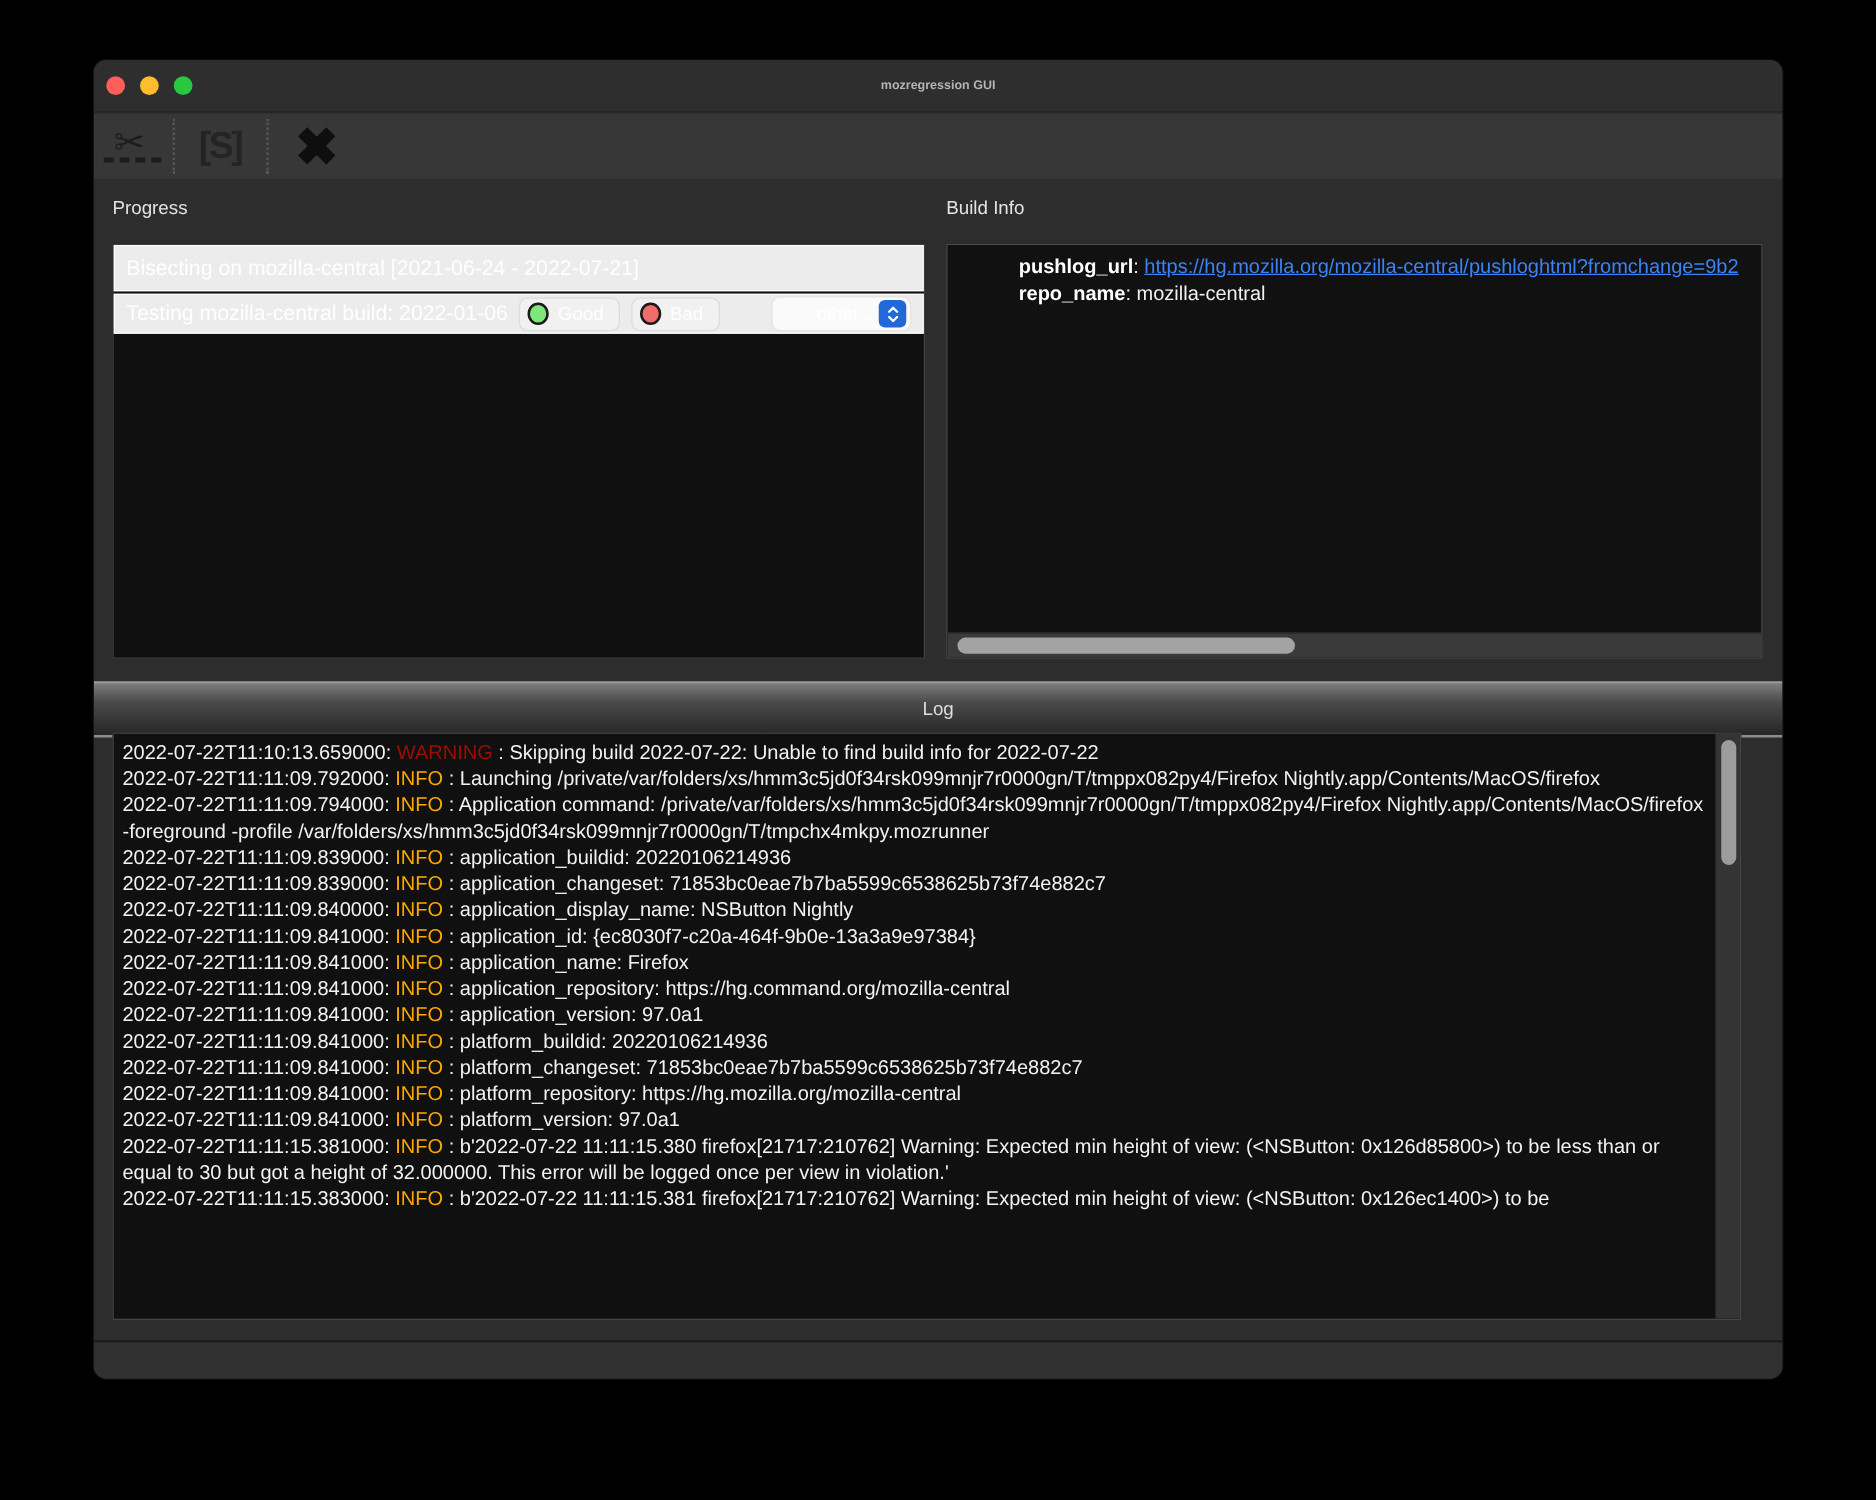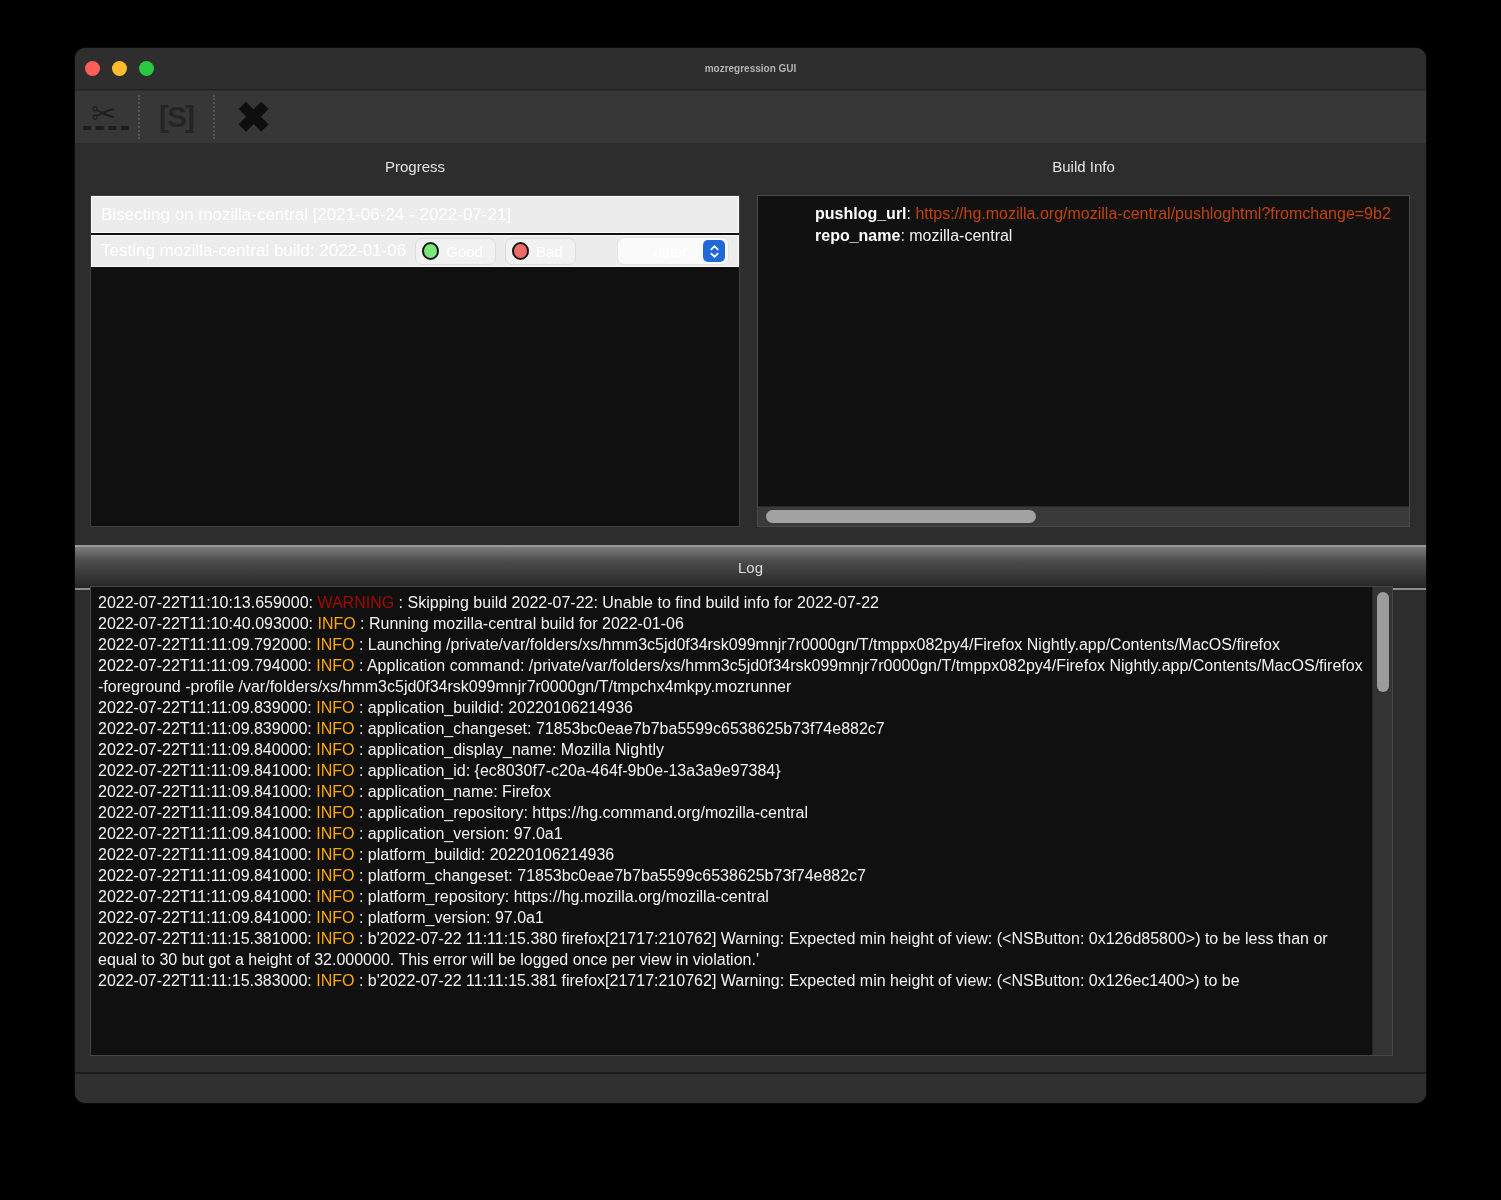--- a/index.html
+++ b/index.html
@@ -27,21 +27,21 @@
   .tb-btn { position:absolute; top:0; height:52px; background:none; border:none;
             display:flex; align-items:center; justify-content:center; color:#161616; cursor:pointer; }
   .tb-cut { left:2px; width:58px; }
   .cut-wrap { position:relative; width:46px; height:34px; }
   .cut-glyph { position:absolute; left:8px; top:-4px; font-size:30px; color:#1d1d1d; }
   .cut-dash  { position:absolute; left:0; bottom:4px; width:46px; border-bottom:4px dashed #1d1d1d; }
   .tb-single { left:66px; width:70px; font-size:30px; font-weight:bold; color:#242424; letter-spacing:-2px;}
   .tb-cancel { left:141px; width:75px; font-size:42px; font-weight:bold; color:#0e0e0e; }
 
   
-  .section-title { position:absolute; top:110px; height:22px; text-align:center;
+  .section-title { position:absolute; top:110px; height:22px; 
                    color:#e3e3e3; font-size:15px; }
   .st-progress  { left:15px;  width:650px; }
   .st-buildinfo { left:682px; width:653px; }
 
   
   .progress-panel { position:absolute; left:15px; top:147px; width:650px; height:332px;
                     background:#101010; border:1px solid #3f3f3f; }
   .prow { position:relative; background:#ececec; border:1px solid #fbfbfb;
           display:flex; align-items:center; color:#fff; font-size:17px; padding:0 9px; }
   .prow.r1 { height:37px; margin-bottom:2px; }
@@ -58,21 +58,21 @@
            border-radius:7px; padding:0 3px; color:#fff; font-size:15px; cursor:pointer; }
   .combo-arrows { width:22px; height:22px; background:#2168d9; border-radius:5px;
                   display:flex; align-items:center; justify-content:center; flex:0 0 auto; }
 
   
   .buildinfo-panel { position:absolute; left:682px; top:147px; width:653px; height:332px;
                      background:#111; border:1px solid #4a4a4a; overflow:hidden; }
   .bi-body { position:absolute; left:0; top:0; right:0; bottom:20px; padding:7px 9px;
              font-size:16px; line-height:22px; color:#f0f0f0; white-space:nowrap; overflow:hidden; }
   .bi-label { font-weight:bold; color:#fff;margin-left:48px; }
-  .bi-link { color:#c2410c; cursor:pointer; }
+  .bi-link { color:#3b82f6; text-decoration:underline; cursor:pointer; }
   .hscroll { position:absolute; left:0; right:0; bottom:0; height:20px; background:#3a3a3a;
              border-top:1px solid #2a2a2a; }
   .hthumb { position:absolute; left:8px; top:3px; width:270px; height:13px;
             background:#a3a3a3; border-radius:7px; cursor:pointer; }
 
   
   .splitter { position:absolute; left:0; right:0; top:497px; height:45px;
               background:linear-gradient(180deg,#7c7c7c 0%,#4b4b4b 35%,#262626 100%);
               border-top:2px solid #9a9a9a; border-bottom:2px solid #8c8c8c;
               display:flex; align-items:center; justify-content:center;
@@ -163,26 +163,25 @@
     </div>
   </div>
 
   <div class="splitter">
     <span>Log</span>
   </div>
 
   <div class="log-panel">
     <div class="log-output">
         <div class="log-line"><span>2022-07-22T11:10:13.659000: </span><span class="lvl-warning">WARNING</span><span> : Skipping build 2022-07-22: Unable to find build info for 2022-07-22</span></div>
-        <div class="log-line"><span>2022-07-22T11:10:40.093000: </span><span class="lvl-info">INFO</span><span> : Running mozilla-central build for 2022-01-06</span></div>
         <div class="log-line"><span>2022-07-22T11:11:09.792000: </span><span class="lvl-info">INFO</span><span> : Launching /private/var/folders/xs/hmm3c5jd0f34rsk099mnjr7r0000gn/T/tmppx082py4/Firefox Nightly.app/Contents/MacOS/firefox</span></div>
         <div class="log-line"><span>2022-07-22T11:11:09.794000: </span><span class="lvl-info">INFO</span><span> : Application command: /private/var/folders/xs/hmm3c5jd0f34rsk099mnjr7r0000gn/T/tmppx082py4/Firefox Nightly.app/Contents/MacOS/firefox -foreground -profile /var/folders/xs/hmm3c5jd0f34rsk099mnjr7r0000gn/T/tmpchx4mkpy.mozrunner</span></div>
         <div class="log-line"><span>2022-07-22T11:11:09.839000: </span><span class="lvl-info">INFO</span><span> : application_buildid: 20220106214936</span></div>
         <div class="log-line"><span>2022-07-22T11:11:09.839000: </span><span class="lvl-info">INFO</span><span> : application_changeset: 71853bc0eae7b7ba5599c6538625b73f74e882c7</span></div>
-        <div class="log-line"><span>2022-07-22T11:11:09.840000: </span><span class="lvl-info">INFO</span><span> : application_display_name: Mozilla Nightly</span></div>
+        <div class="log-line"><span>2022-07-22T11:11:09.840000: </span><span class="lvl-info">INFO</span><span> : application_display_name: NSButton Nightly</span></div>
         <div class="log-line"><span>2022-07-22T11:11:09.841000: </span><span class="lvl-info">INFO</span><span> : application_id: {ec8030f7-c20a-464f-9b0e-13a3a9e97384}</span></div>
         <div class="log-line"><span>2022-07-22T11:11:09.841000: </span><span class="lvl-info">INFO</span><span> : application_name: Firefox</span></div>
         <div class="log-line"><span>2022-07-22T11:11:09.841000: </span><span class="lvl-info">INFO</span><span> : application_repository: https://hg.command.org/mozilla-central</span></div>
         <div class="log-line"><span>2022-07-22T11:11:09.841000: </span><span class="lvl-info">INFO</span><span> : application_version: 97.0a1</span></div>
         <div class="log-line"><span>2022-07-22T11:11:09.841000: </span><span class="lvl-info">INFO</span><span> : platform_buildid: 20220106214936</span></div>
         <div class="log-line"><span>2022-07-22T11:11:09.841000: </span><span class="lvl-info">INFO</span><span> : platform_changeset: 71853bc0eae7b7ba5599c6538625b73f74e882c7</span></div>
         <div class="log-line"><span>2022-07-22T11:11:09.841000: </span><span class="lvl-info">INFO</span><span> : platform_repository: https://hg.mozilla.org/mozilla-central</span></div>
         <div class="log-line"><span>2022-07-22T11:11:09.841000: </span><span class="lvl-info">INFO</span><span> : platform_version: 97.0a1</span></div>
         <div class="log-line"><span>2022-07-22T11:11:15.381000: </span><span class="lvl-info">INFO</span><span> : b'2022-07-22 11:11:15.380 firefox[21717:210762] Warning: Expected min height of view: (&lt;NSButton: 0x126d85800&gt;) to be less than or equal to 30 but got a height of 32.000000. This error will be logged once per view in violation.'</span></div>
         <div class="log-line"><span>2022-07-22T11:11:15.383000: </span><span class="lvl-info">INFO</span><span> : b'2022-07-22 11:11:15.381 firefox[21717:210762] Warning: Expected min height of view: (&lt;NSButton: 0x126ec1400&gt;) to be</span></div>

